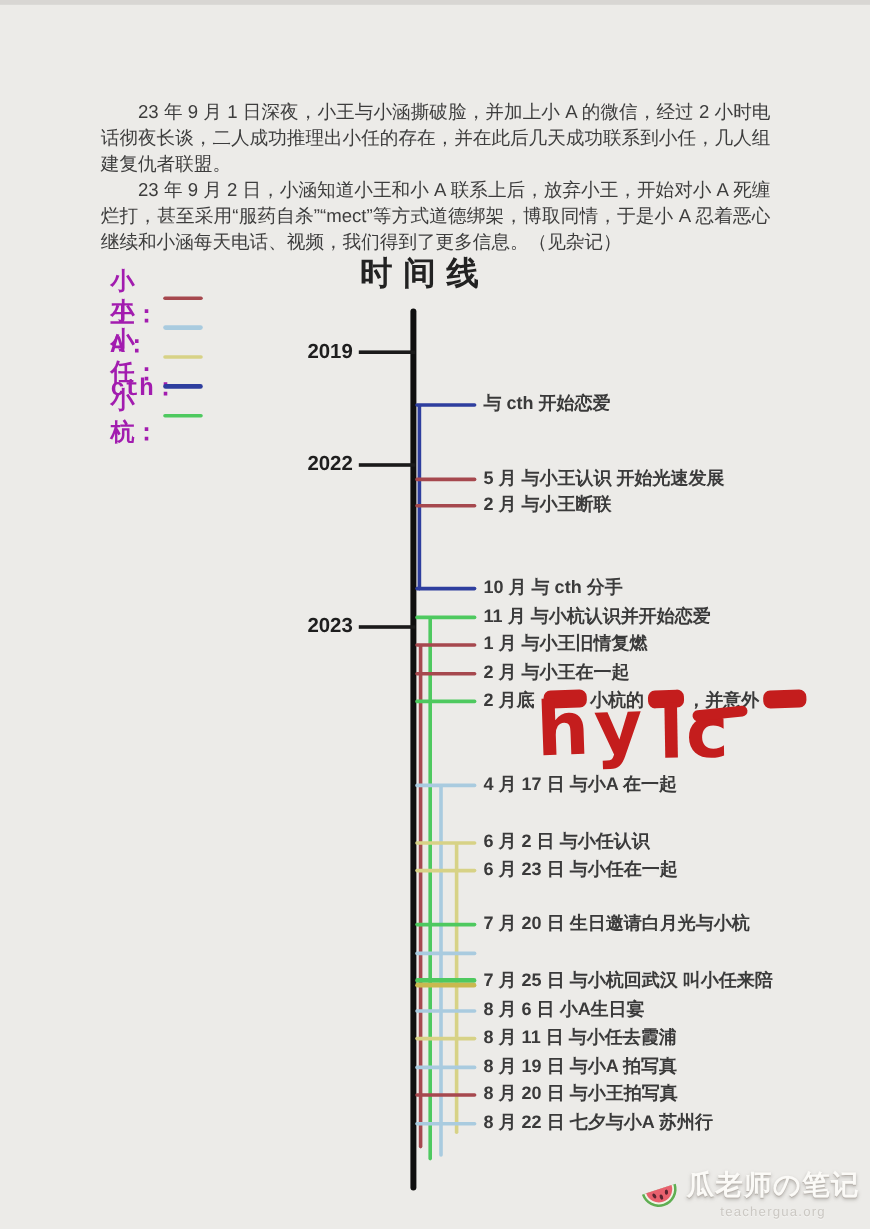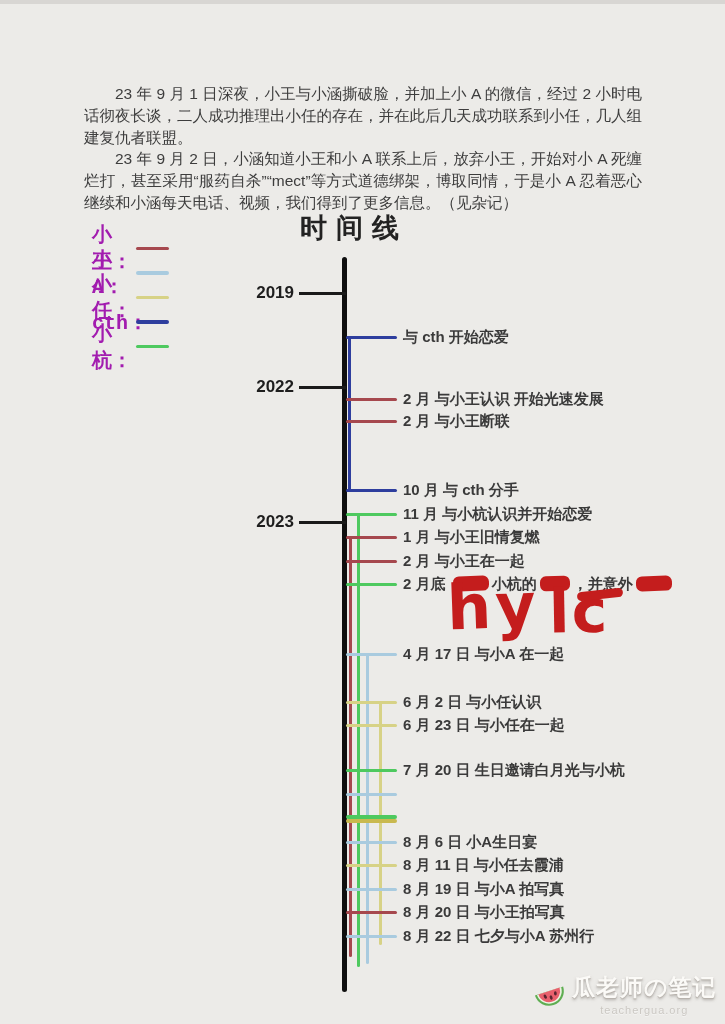--- a/index.html
+++ b/index.html
@@ -79,21 +79,21 @@
       <div style="left: 299px; top: 516.5px; width: 47px; height: 3px; background: rgb(26, 26, 26);"></div>
       <div class="yr-label" style="left: 238px; top: 506px; width: 56px;">2023</div>
       <div style="left: 348px; top: 333px; width: 3px; height: 155px; background: rgb(46, 62, 158); border-radius: 2px;"></div>
       <div style="left: 349px; top: 533px; width: 3px; height: 420px; background: rgb(166, 72, 78); border-radius: 2px;"></div>
       <div style="left: 357px; top: 510px; width: 3px; height: 453px; background: rgb(78, 201, 95); border-radius: 2px;"></div>
       <div style="left: 366px; top: 650px; width: 3px; height: 310px; background: rgb(169, 203, 223); border-radius: 2px;"></div>
       <div style="left: 379px; top: 698px; width: 3px; height: 243px; background: rgb(215, 210, 134); border-radius: 2px;"></div>
       <div style="left: 346px; top: 331.5px; width: 51px; height: 3px; background: rgb(46, 62, 158); border-radius: 2px;"></div>
       <div class="evt-label" style="left: 403px; top: 323px;">与 cth 开始恋爱</div>
       <div style="left: 346px; top: 393.5px; width: 51px; height: 3px; background: rgb(166, 72, 78); border-radius: 2px;"></div>
-      <div class="evt-label" style="left: 403px; top: 385px;">2 月 与小王认识 开始光速发展</div>
+      <div class="evt-label" style="left: 403px; top: 385px;">5 月 与小王认识 开始光速发展</div>
       <div style="left: 346px; top: 415.5px; width: 51px; height: 3px; background: rgb(166, 72, 78); border-radius: 2px;"></div>
       <div class="evt-label" style="left: 403px; top: 407px;">2 月 与小王断联</div>
       <div style="left: 346px; top: 484.5px; width: 51px; height: 3px; background: rgb(46, 62, 158); border-radius: 2px;"></div>
       <div class="evt-label" style="left: 403px; top: 476px;">10 月 与 cth 分手</div>
       <div style="left: 346px; top: 508.5px; width: 51px; height: 3px; background: rgb(78, 201, 95); border-radius: 2px;"></div>
       <div class="evt-label" style="left: 403px; top: 500px;">11 月 与小杭认识并开始恋爱</div>
       <div style="left: 346px; top: 531.5px; width: 51px; height: 3px; background: rgb(166, 72, 78); border-radius: 2px;"></div>
       <div class="evt-label" style="left: 403px; top: 523px;">1 月 与小王旧情复燃</div>
       <div style="left: 346px; top: 555.5px; width: 51px; height: 3px; background: rgb(166, 72, 78); border-radius: 2px;"></div>
       <div class="evt-label" style="left: 403px; top: 547px;">2 月 与小王在一起</div>
@@ -103,20 +103,21 @@
       <div class="evt-label" style="left: 403px; top: 640px;">4 月 17 日 与小A 在一起</div>
       <div style="left: 346px; top: 696.5px; width: 51px; height: 3px; background: rgb(215, 210, 134); border-radius: 2px;"></div>
       <div class="evt-label" style="left: 403px; top: 688px;">6 月 2 日 与小任认识</div>
       <div style="left: 346px; top: 719.5px; width: 51px; height: 3px; background: rgb(215, 210, 134); border-radius: 2px;"></div>
       <div class="evt-label" style="left: 403px; top: 711px;">6 月 23 日 与小任在一起</div>
       <div style="left: 346px; top: 764.5px; width: 51px; height: 3px; background: rgb(78, 201, 95); border-radius: 2px;"></div>
       <div class="evt-label" style="left: 403px; top: 756px;">7 月 20 日 生日邀请白月光与小杭</div>
       <div style="left: 346px; top: 788.5px; width: 51px; height: 3px; background: rgb(169, 203, 223); border-radius: 2px;"></div>
       <div style="left: 346px; top: 810.5px; width: 51px; height: 4px; background: rgb(78, 201, 95); border-radius: 2px;"></div>
       <div style="left: 346px; top: 814.5px; width: 51px; height: 4px; background: rgb(201, 185, 79); border-radius: 2px;"></div>
+      <div class="evt-label" style="left: 403px; top: 804px;">7 月 25 日 与小杭回武汉 叫小任来陪</div>
       <div style="left: 346px; top: 836.5px; width: 51px; height: 3px; background: rgb(169, 203, 223); border-radius: 2px;"></div>
       <div class="evt-label" style="left: 403px; top: 828px;">8 月 6 日 小A生日宴</div>
       <div style="left: 346px; top: 859.5px; width: 51px; height: 3px; background: rgb(215, 210, 134); border-radius: 2px;"></div>
       <div class="evt-label" style="left: 403px; top: 851px;">8 月 11 日 与小任去霞浦</div>
       <div style="left: 346px; top: 883.5px; width: 51px; height: 3px; background: rgb(169, 203, 223); border-radius: 2px;"></div>
       <div class="evt-label" style="left: 403px; top: 875px;">8 月 19 日 与小A 拍写真</div>
       <div style="left: 346px; top: 906.5px; width: 51px; height: 3px; background: rgb(166, 72, 78); border-radius: 2px;"></div>
       <div class="evt-label" style="left: 403px; top: 898px;">8 月 20 日 与小王拍写真</div>
       <div style="left: 346px; top: 930.5px; width: 51px; height: 3px; background: rgb(169, 203, 223); border-radius: 2px;"></div>
       <div class="evt-label" style="left: 403px; top: 922px;">8 月 22 日 七夕与小A 苏州行</div>

